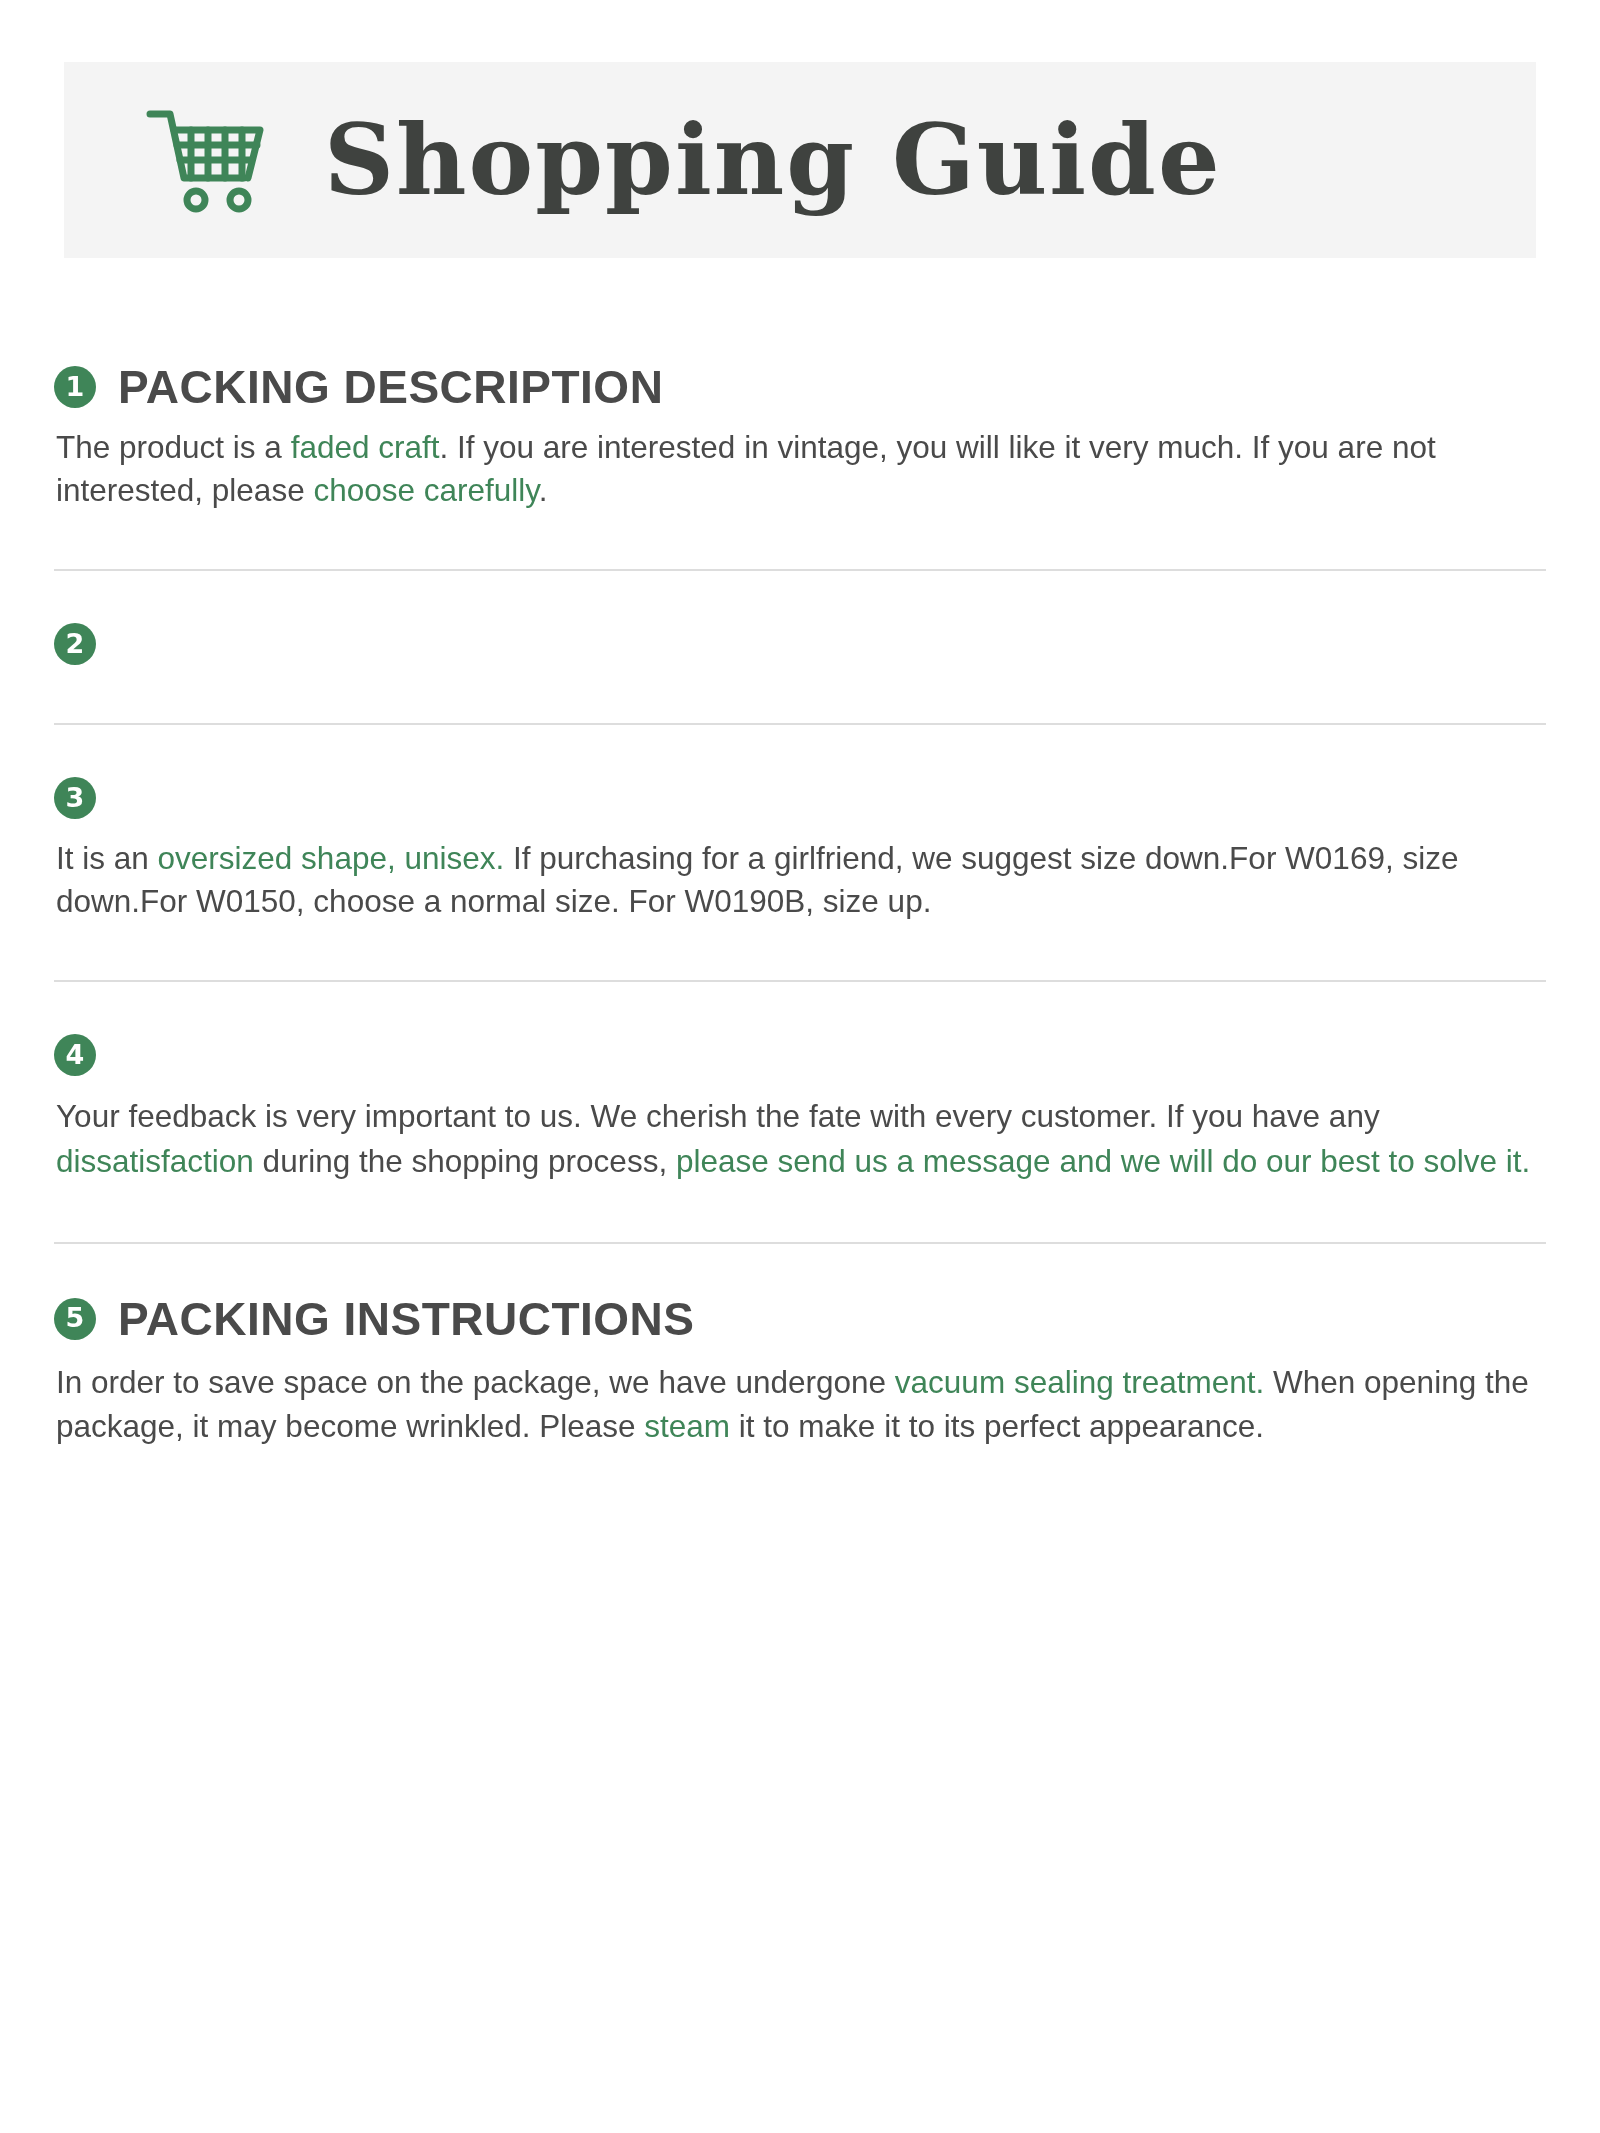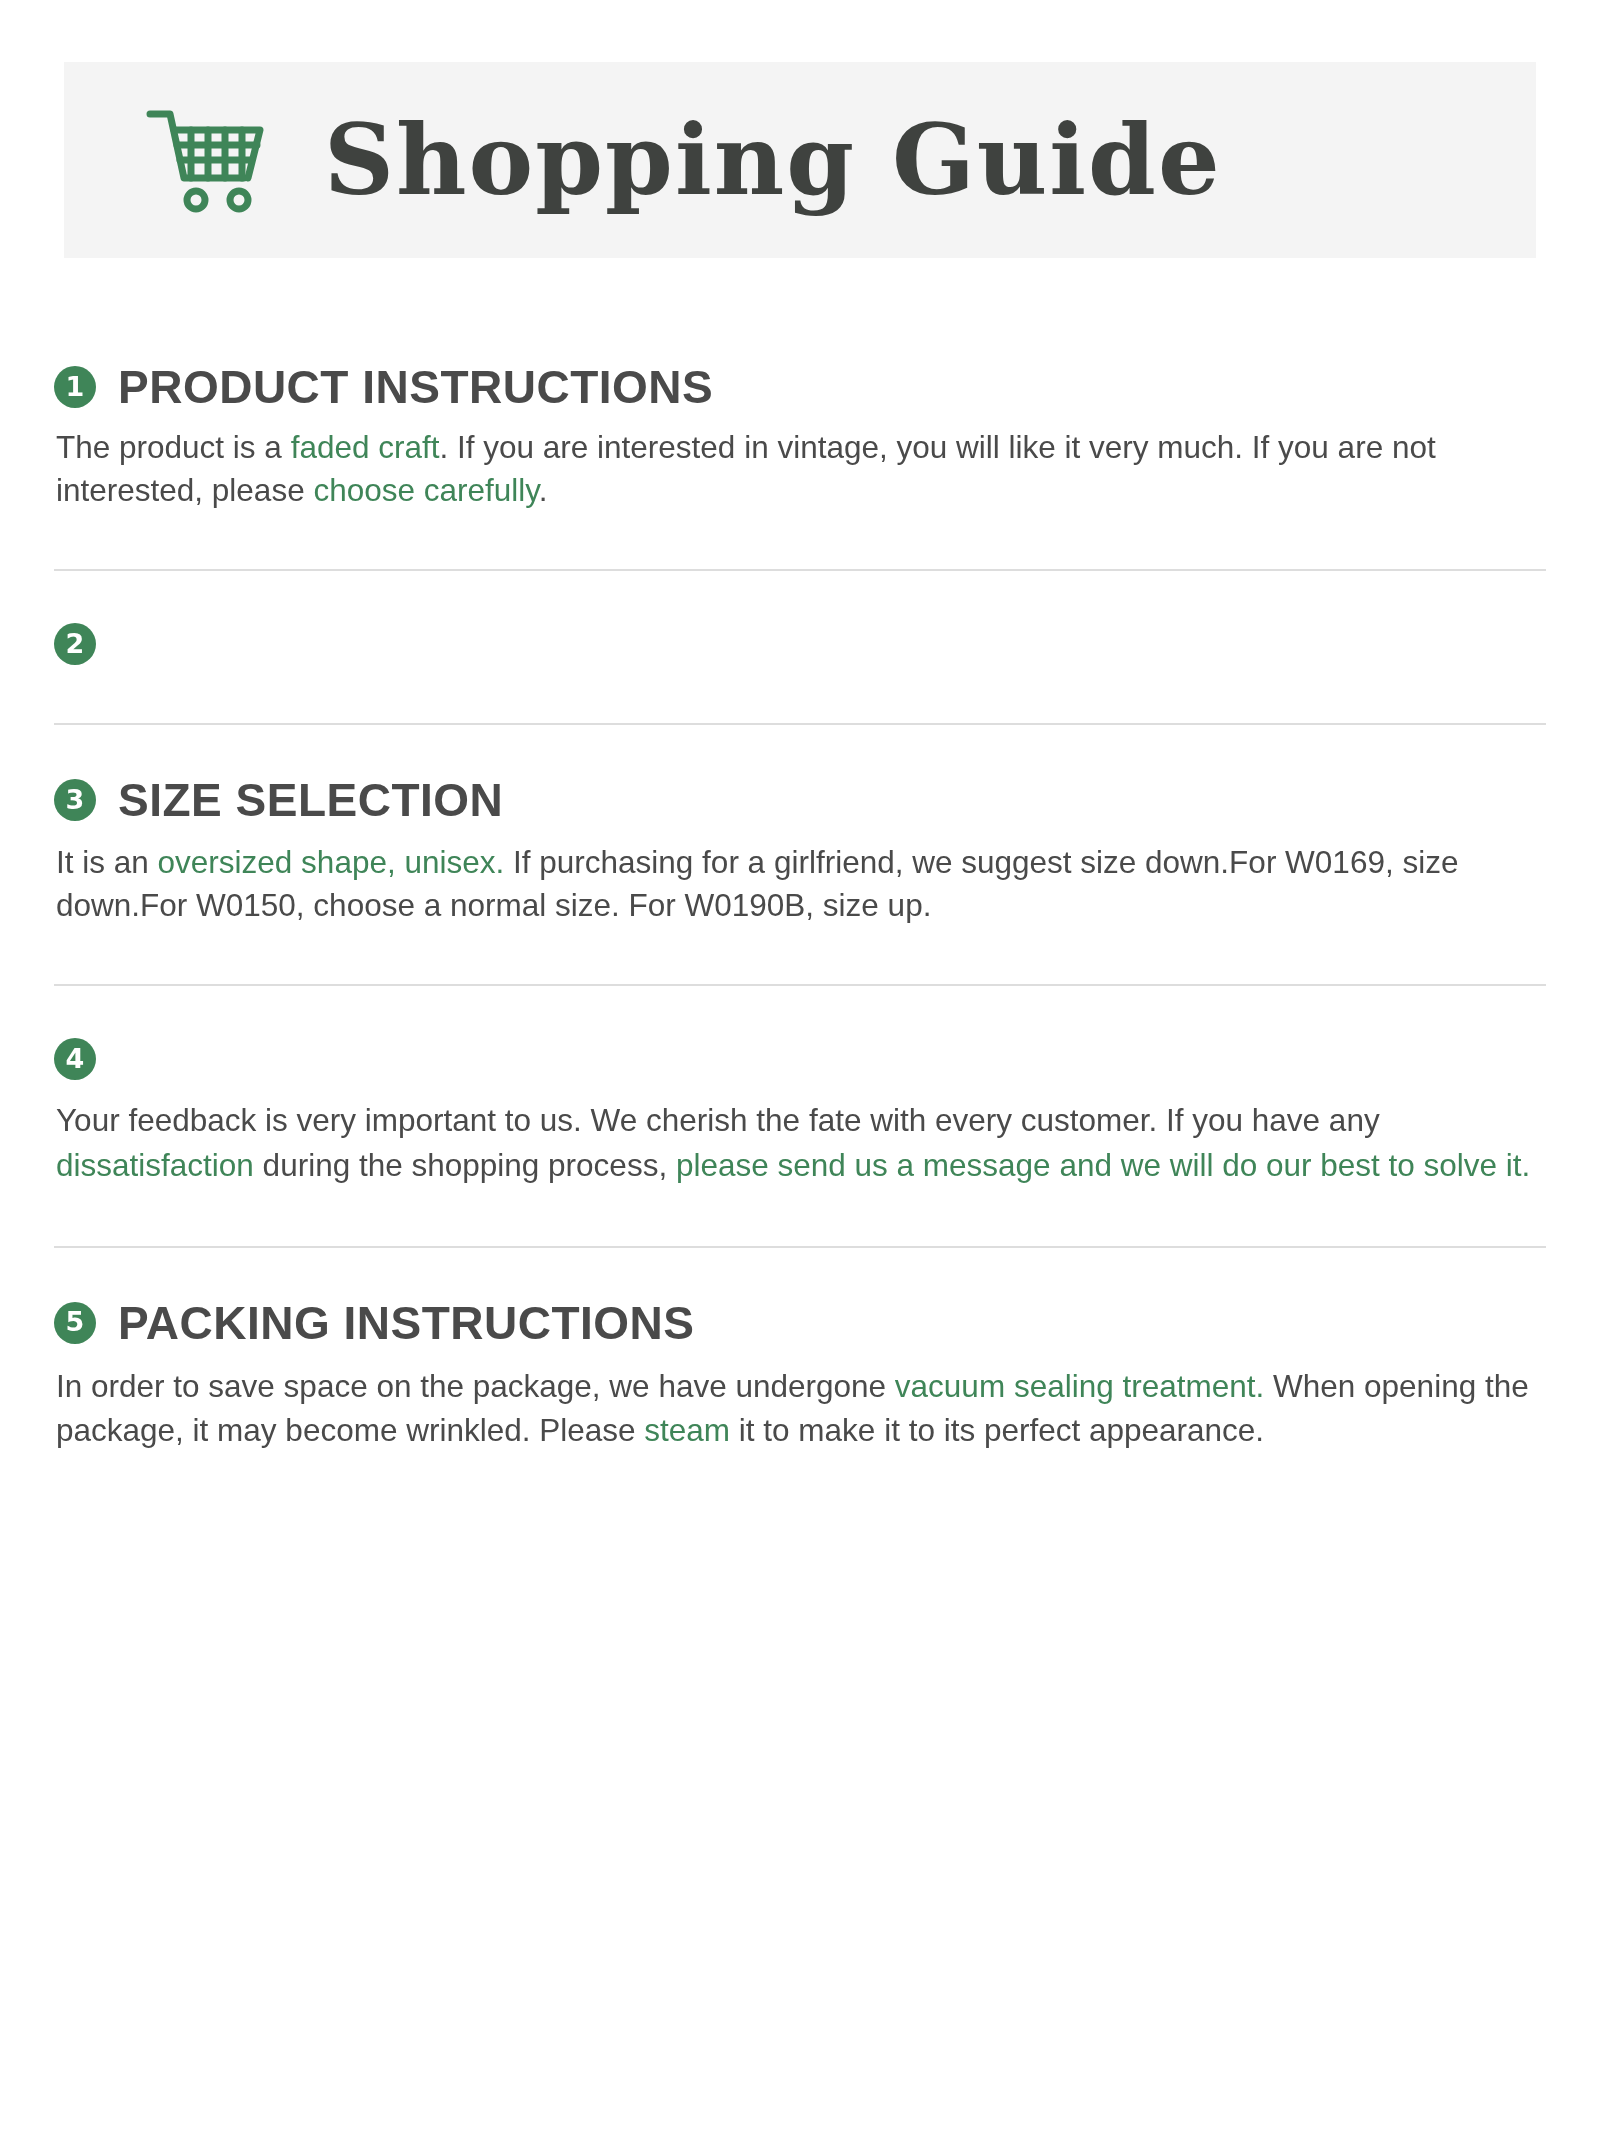--- a/index.html
+++ b/index.html
@@ -135,39 +135,38 @@
       <circle cx="95" cy="96" r="9" fill="none" stroke="#3f8558" stroke-width="7"></circle>
     </svg>
     <div class="header-title">Shopping  Guide</div>
   </div>
 
   <div class="content">
 
     <div class="section s1">
       <div class="section-head">
         <div class="badge">1</div>
-        <div class="section-title">PRODUCT INSTRUCTIONS</div>
+        <div class="section-title">PACKING DESCRIPTION</div>
       </div>
       <div class="section-body"><span>The product is a </span><span class="hl">faded craft</span><span>. If you are interested in vintage, you will like it very much. If you are not interested, please </span><span class="hl">choose carefully</span><span>.</span></div>
     </div>
 
     <div class="divider"></div>
 
     <div class="section s2">
       <div class="section-head">
         <div class="badge">2</div>
       </div>
     </div>
 
     <div class="divider"></div>
 
     <div class="section s3">
       <div class="section-head">
         <div class="badge">3</div>
-        <div class="section-title">SIZE SELECTION</div>
       </div>
       <div class="section-body"><span>It is an </span><span class="hl">oversized shape, unisex.</span><span>  If purchasing for a girlfriend, we suggest size down.For W0169, size down.For W0150, choose a normal size. For W0190B, size up.</span></div>
     </div>
 
     <div class="divider"></div>
 
     <div class="section s4">
       <div class="section-head">
         <div class="badge">4</div>
       </div>

